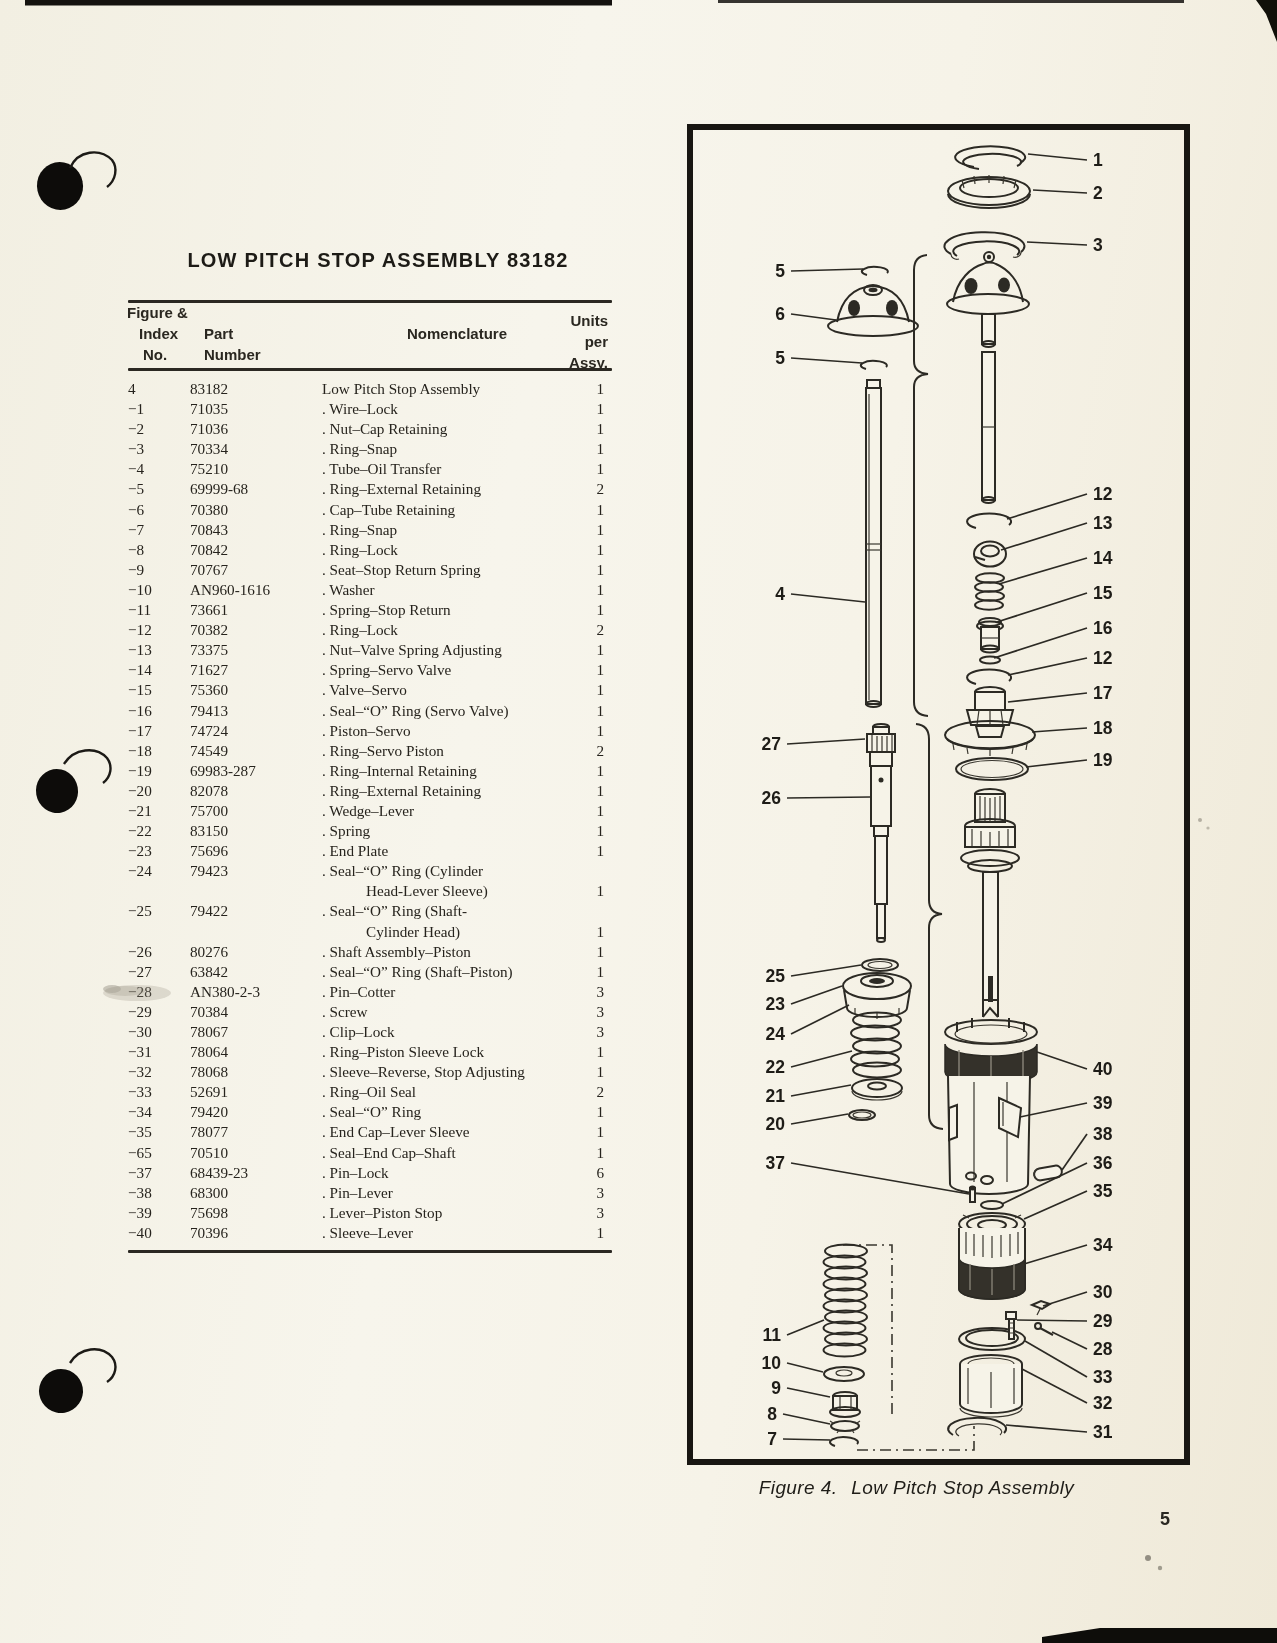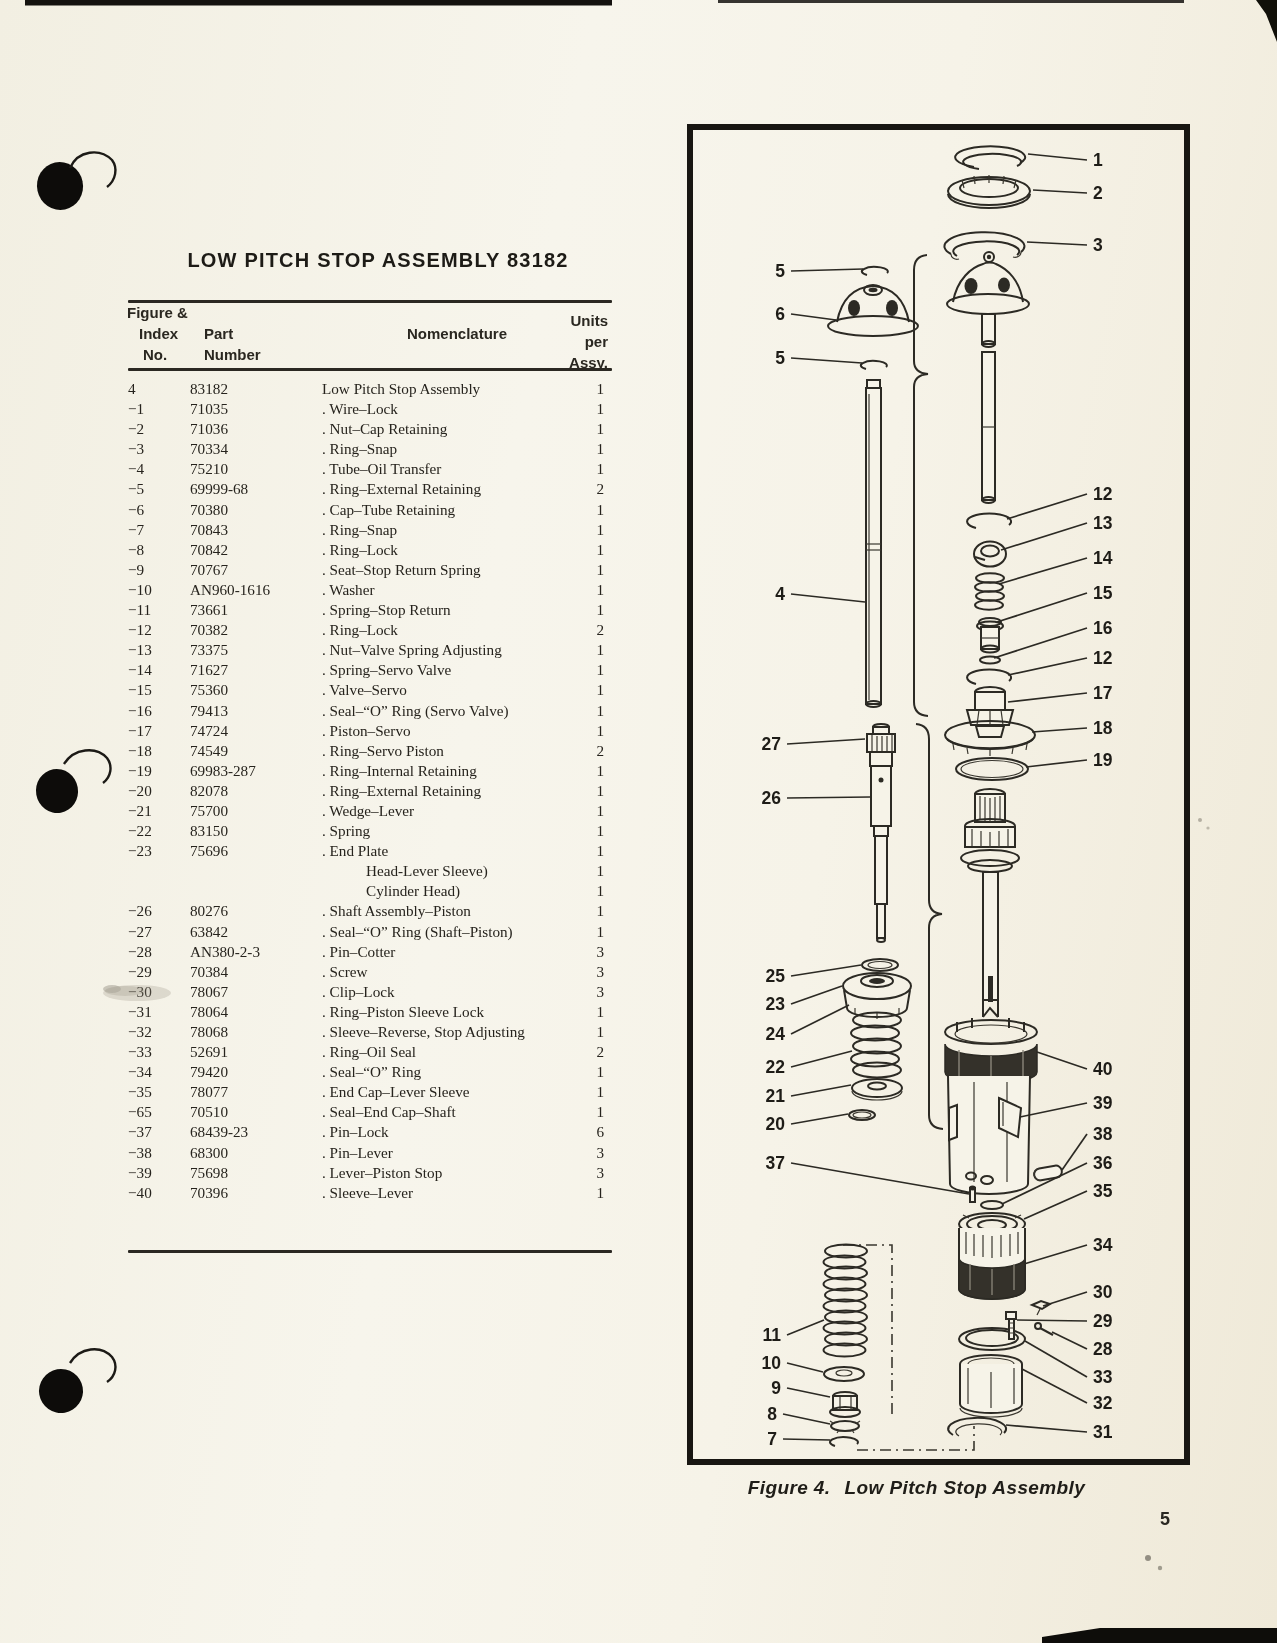--- a/index.html
+++ b/index.html
@@ -27,21 +27,21 @@
   .fig svg{display:block;width:503px;height:1341px;}
   .ink{stroke:#2c2a24;fill:none;stroke-width:2;}
   .ink-thin{stroke:#3a372f;fill:none;stroke-width:1.2;}
   .ink-fill{fill:#2c2a24;stroke:none;}
   .paperfill{fill:#f6f3e8;}
   .darkband{fill:#34312a;stroke:#2c2a24;stroke-width:1.5;}
   .leader{stroke:#2c2a24;stroke-width:1.7;}
   .callout{font-family:"Liberation Sans",sans-serif;font-size:17.5px;font-weight:bold;fill:#1e1c17;}
   .dashdot{stroke:#3a372f;stroke-width:1.6;fill:none;stroke-dasharray:11 5 2 5;}
   .caption{position:absolute;left:665px;top:1477px;width:503px;text-align:center;
-           font-size:19px;font-weight:bold;font-style:italic;color:#1f1d18;letter-spacing:.4px;}
+           font-size:19px;font-weight:normal;font-style:italic;color:#1f1d18;letter-spacing:.4px;}
   .caption .gap{display:inline-block;width:14px;}
   .page-num{position:absolute;left:1160px;top:1509px;font-size:18px;font-weight:bold;color:#2a2822;}
   .artifacts{position:absolute;left:0;top:0;pointer-events:none;}
 </style>
 </head>
 <body>
 
 <div class="page">
 
   <div class="tbl-title">LOW PITCH STOP ASSEMBLY 83182</div>
@@ -196,25 +196,37 @@
         <span class="td c-p">83150</span>
         <span class="td c-n">. Spring</span>
         <span class="td c-u">1</span>
       </div>
       <div class="tr">
         <span class="td c-i">−23</span>
         <span class="td c-p">75696</span>
         <span class="td c-n">. End Plate</span>
         <span class="td c-u">1</span>
       </div>
+      <div class="tr">
+        <span class="td c-i">−24</span>
+        <span class="td c-p">79423</span>
+        <span class="td c-n">. Seal–“O” Ring (Cylinder</span>
+        <span class="td c-u"></span>
+      </div>
       <div class="tr cont">
         <span class="td c-i"></span>
         <span class="td c-p"></span>
         <span class="td c-n">Head-Lever Sleeve)</span>
         <span class="td c-u">1</span>
+      </div>
+      <div class="tr">
+        <span class="td c-i">−25</span>
+        <span class="td c-p">79422</span>
+        <span class="td c-n">. Seal–“O” Ring (Shaft-</span>
+        <span class="td c-u"></span>
       </div>
       <div class="tr cont">
         <span class="td c-i"></span>
         <span class="td c-p"></span>
         <span class="td c-n">Cylinder Head)</span>
         <span class="td c-u">1</span>
       </div>
       <div class="tr">
         <span class="td c-i">−26</span>
         <span class="td c-p">80276</span>

